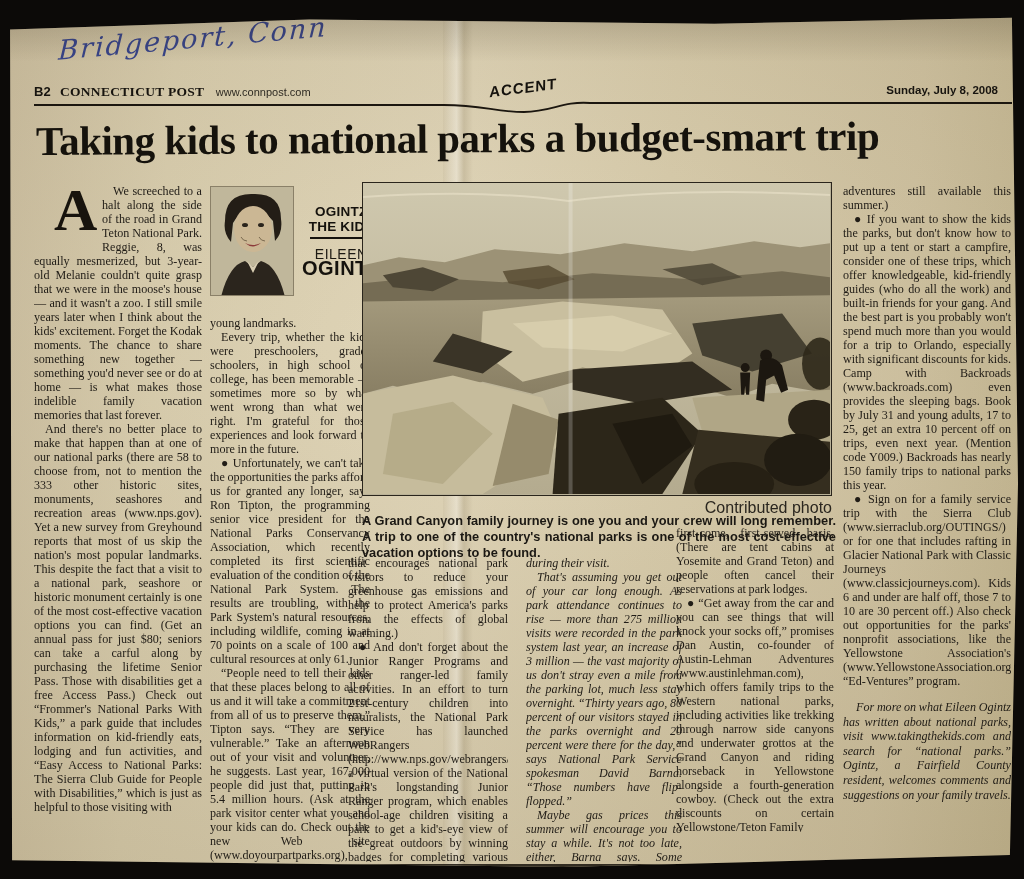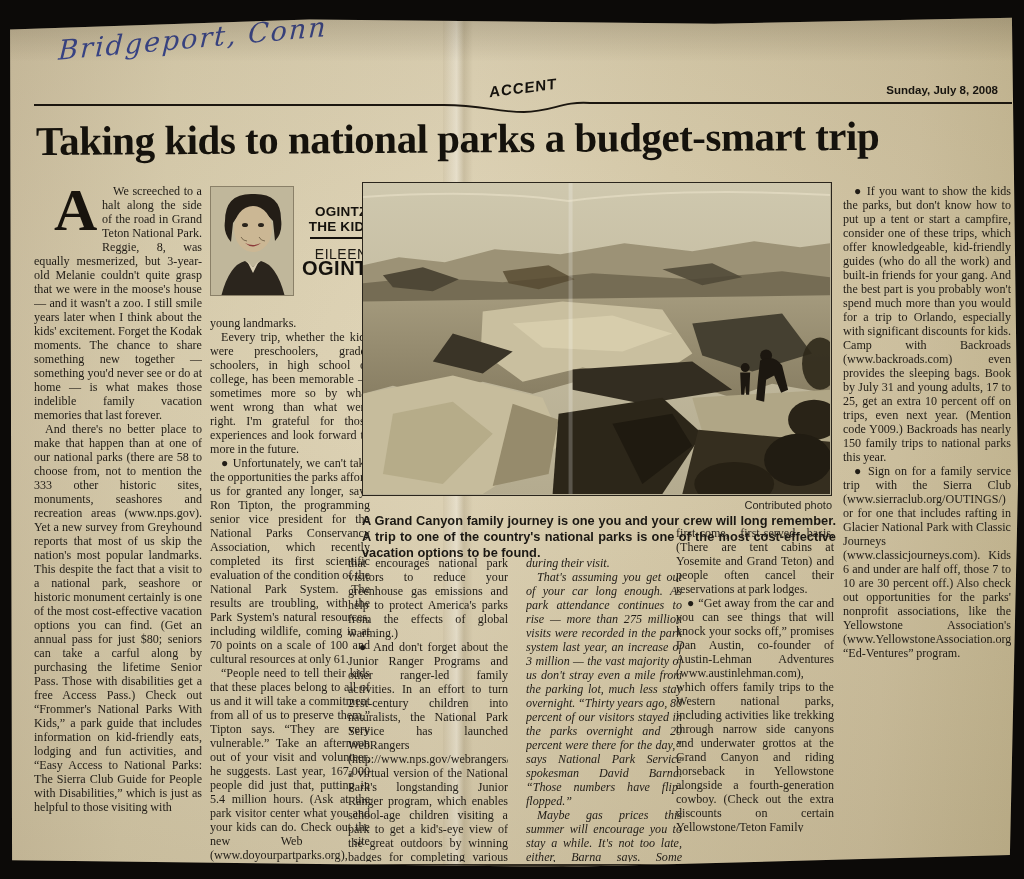--- a/index.html
+++ b/index.html
@@ -89,39 +89,44 @@
   .author-first { font-size:14px; letter-spacing:0.5px; color:#1c1913; }
   .author-last { font-size:20px; font-weight:bold; letter-spacing:0.5px; color:#15120d; }
 
   
   .main-photo {
     position:absolute; left:356px; top:166px; width:470px; height:314px;
     border:1.5px solid #2a251c; background:#b9b197;
   }
   .photo-credit {
     position:absolute; left:356px; top:483px; width:470px; text-align:right;
-    font-family:"Liberation Sans", sans-serif; font-size:11px; color:#2a261f;
+    font-family:"Liberation Sans", sans-serif; font-size:16px; color:#2a261f;
   }
   .photo-caption {
     position:absolute; left:356px; top:497px; width:474px;
     font-family:"Liberation Sans", sans-serif; font-weight:bold;
     font-size:12.8px; line-height:16px; color:#1b1813; text-align:justify;
   }
 
   .bottom-rule { position:absolute; left:24px; right:16px; top:848px; height:3px; background:#17130c; opacity:0.85; }
 </style>
 </head>
 <body>
 
 <div id="scan">
   <div id="paper">
 
     <div class="handwriting">Bridgeport, Conn</div>
 
     <div class="masthead">
+      <div class="mast-left">
+        <span class="pageno">B2</span>
+        <span class="paper-name">CONNECTICUT POST</span>
+        <span class="site">www.connpost.com</span>
+      </div>
       <div class="mast-section">ACCENT</div>
       <div class="mast-date">Sunday, July 8, 2008</div>
       <svg class="mast-rule" viewBox="0 0 980 16" preserveAspectRatio="none">
         <path d="M0,6 H410 C448,6 462,13 490,13 C518,13 528,2 556,4 H978" stroke="#1b160f" stroke-width="1.8" fill="none"></path>
       </svg>
     </div>
 
     <div class="headline">Taking kids to national parks a budget-smart trip</div>
 
     <div class="col" id="col1">
@@ -241,20 +246,22 @@
         </div>
       </div>
     <div class="col" id="col5">
         <div>
           <p class="para cont">first-come, first-served basis. (There are tent cabins at Yosemite and Grand Teton) and people often cancel their reservations at park lodges.</p>
           <p class="para indent">● “Get away from the car and you can see things that will knock your socks off,” promises Dan Austin, co-founder of Austin-Lehman Adventures (www.austinlehman.com), which offers family trips to the Western national parks, including activities like trekking through narrow side canyons and underwater grottos at the Grand Canyon and riding horseback in Yellowstone alongside a fourth-generation cowboy. (Check out the extra discounts on certain Yellowstone/Teton Family</p>
         </div>
       </div>
     <div class="col" id="col6">
         <div>
+          <p class="para cont">adventures still available this summer.)</p>
           <p class="para indent">● If you want to show the kids the parks, but don't know how to put up a tent or start a campfire, consider one of these trips, which offer knowledgeable, kid-friendly guides (who do all the work) and built-in friends for your gang. And the best part is you probably won't spend much more than you would for a trip to Orlando, especially with significant discounts for kids. Camp with Backroads (www.backroads.com) even provides the sleeping bags. Book by July 31 and young adults, 17 to 25, get an extra 10 percent off on trips, even next year. (Mention code Y009.) Backroads has nearly 150 family trips to national parks this year.</p>
           <p class="para indent">● Sign on for a family service trip with the Sierra Club (www.sierraclub.org/OUTINGS/) or for one that includes rafting in Glacier National Park with Classic Journeys (www.classicjourneys.com). Kids 6 and under are half off, those 7 to 10 are 30 percent off.) Also check out opportunities for the parks' nonprofit associations, like the Yellowstone Association's (www.YellowstoneAssociation.org) “Ed-Ventures” program.</p>
+          <p class="para note">For more on what Eileen Ogintz has written about national parks, visit www.takingthekids.com and search for “national parks.” Ogintz, a Fairfield County resident, welcomes comments and suggestions on your family travels.</p>
         </div>
       </div>
 
     <div class="bottom-rule"></div>
   </div>
 </div>
 
 </body></html>

